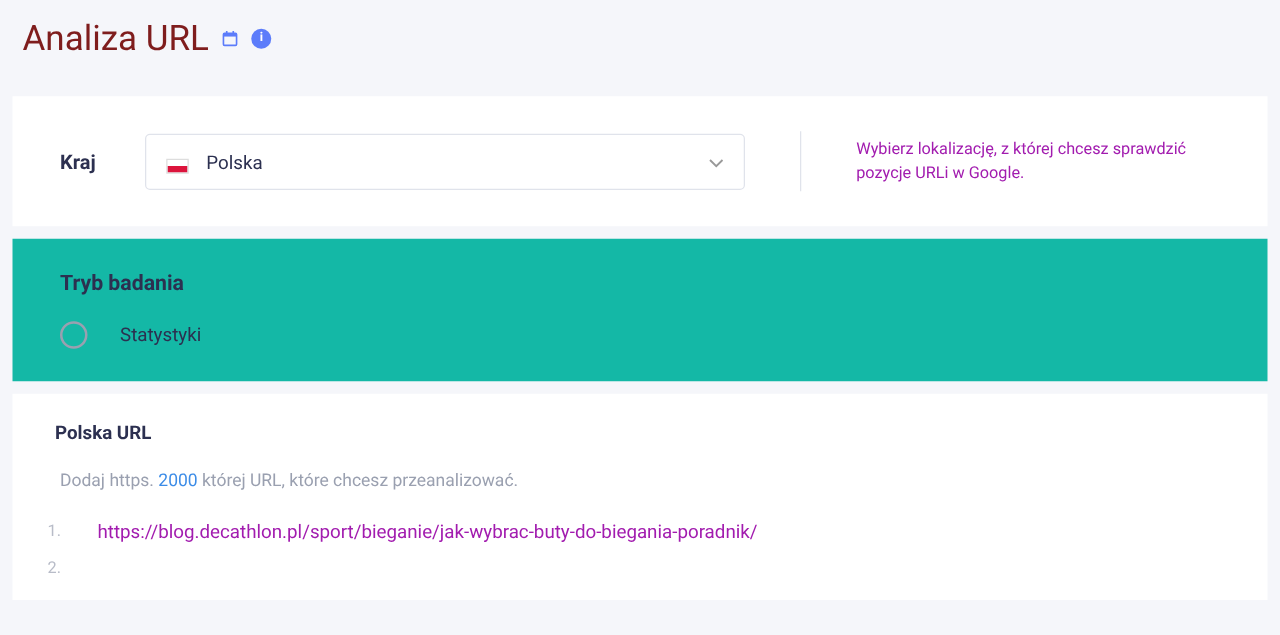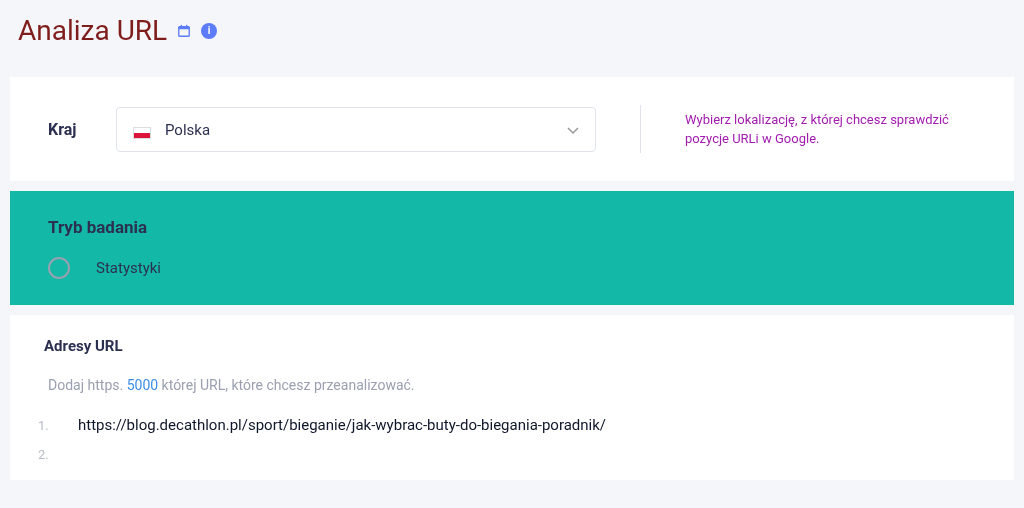--- a/index.html
+++ b/index.html
@@ -182,21 +182,21 @@
       gap: 24px;
       padding: 5px 0;
     }
     .url-number {
       font-size: 13px;
       color: #b8bcc8;
       min-width: 16px;
     }
     .url-text {
       font-size: 15px;
-      color: #0f172a;
+      color: #a21caf;
     }
     .url-input-empty {
       flex: 1;
       border: none;
       outline: none;
       font-size: 15px;
       padding: 2px 0;
     }
   </style>
 </head>
@@ -238,23 +238,23 @@
   <h2 class="section-title">Tryb badania</h2>
   <div class="radio-group">
     <label class="radio-option">
       <span class="radio-circle"></span>
       <span class="radio-label">Statystyki</span>
     </label>
   </div>
 </div>
 
 <div class="card-urls">
-  <h3 class="urls-title">Adresy URL</h3>
+  <h3 class="urls-title">Polska URL</h3>
   <p class="urls-hint">
-    <span>Dodaj https. </span><span class="highlight">5000</span><span> której URL, które chcesz przeanalizować.</span>
+    <span>Dodaj https. </span><span class="highlight">2000</span><span> której URL, które chcesz przeanalizować.</span>
   </p>
   <div class="url-list">
     <div class="url-item">
       <span class="url-number">1.</span>
       <span class="url-text">https://blog.decathlon.pl/sport/bieganie/jak-wybrac-buty-do-biegania-poradnik/</span>
     </div>
     <div class="url-item">
       <span class="url-number">2.</span>
       <input class="url-input-empty" type="text" value="" style="">
     </div>

